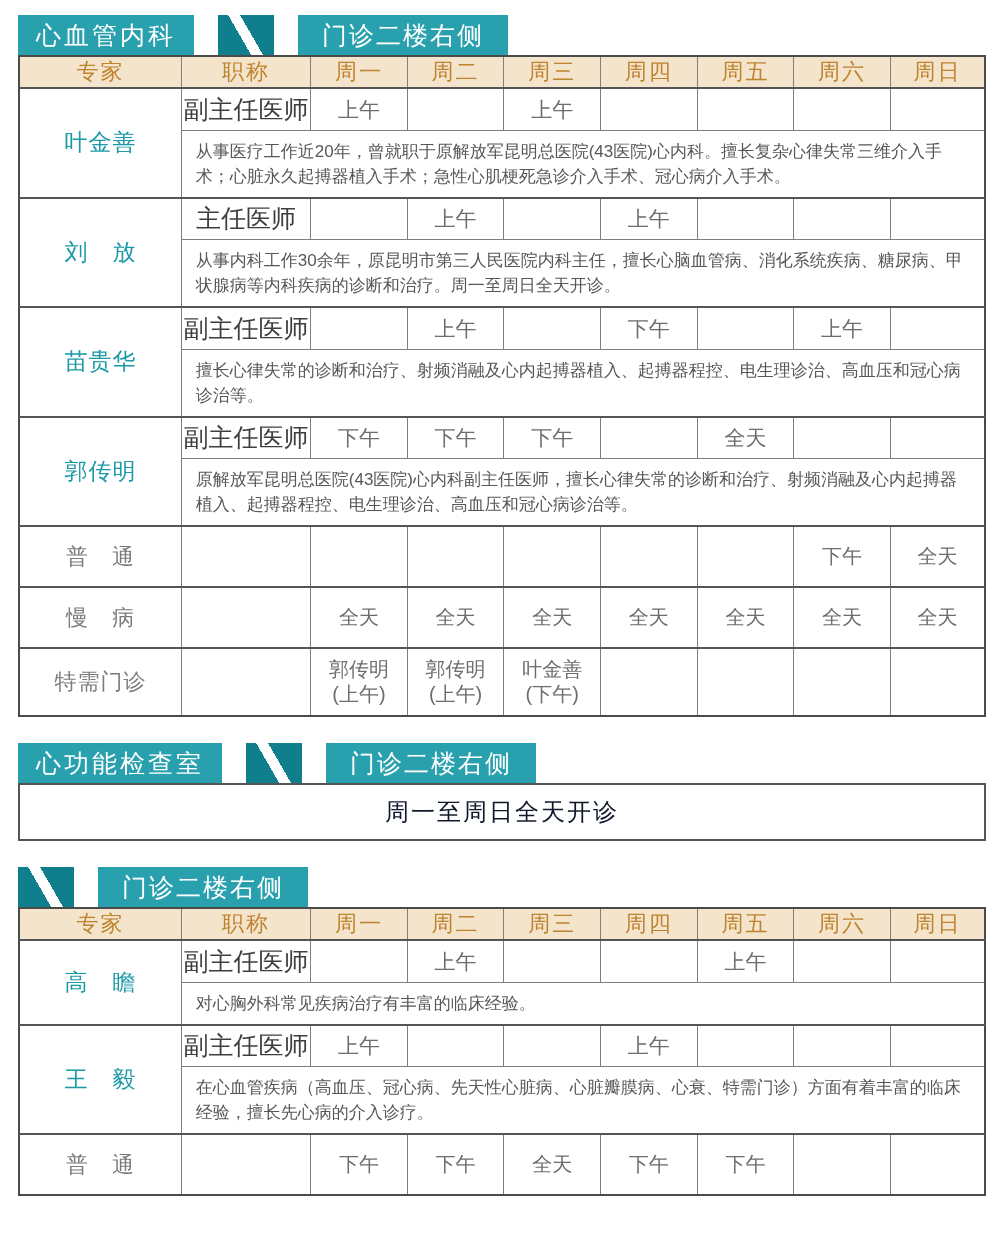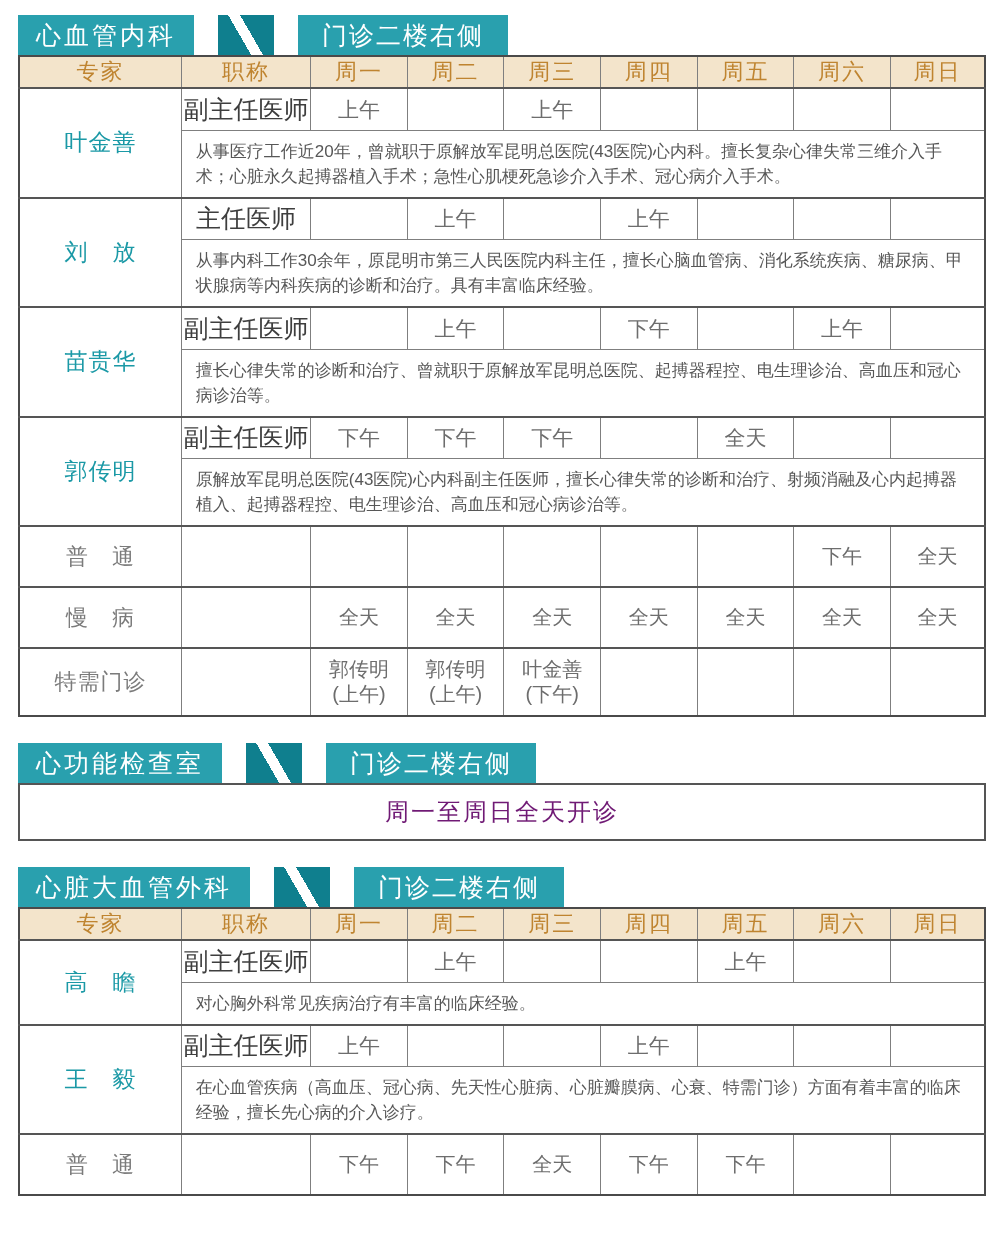--- a/index.html
+++ b/index.html
@@ -39,21 +39,21 @@
   .day-cell   { color:#6d6d6d; font-size:21px; line-height:25px; white-space:pre-line; }
   .bio-cell   { color:#575757; font-size:17px; line-height:25px; text-align:left; padding:8px 14px; }
   .simple-row { height:61px;border-radius:18px; }
   .simple-row .name-cell { color:#7b7b7b; font-size:22px; }
   .simple-row .day-cell  { font-size:20px; padding:8px 2px; }
 
   
   .notice-box {
     border:2px solid #555555; height:58px;
     display:flex; align-items:center; justify-content:center;
-    font-size:24px; color:#701a75; letter-spacing:2px;
+    font-size:24px; color:#0f172a; letter-spacing:2px;
   }
 </style>
 </head>
 <body>
 
 <div class="page">
 
   <div class="section">
     <div class="banner">
       <div class="banner-block">心血管内科</div>
@@ -105,35 +105,35 @@
             <td class="title-cell">主任医师</td>
             <td class="day-cell"></td>
             <td class="day-cell">上午</td>
             <td class="day-cell"></td>
             <td class="day-cell">上午</td>
             <td class="day-cell"></td>
             <td class="day-cell"></td>
             <td class="day-cell"></td>
           </tr>
           <tr class="bio-row">
-            <td class="bio-cell" colspan="8">从事内科工作30余年，原昆明市第三人民医院内科主任，擅长心脑血管病、消化系统疾病、糖尿病、甲状腺病等内科疾病的诊断和治疗。具有丰富临床经验。</td>
+            <td class="bio-cell" colspan="8">从事内科工作30余年，原昆明市第三人民医院内科主任，擅长心脑血管病、消化系统疾病、糖尿病、甲状腺病等内科疾病的诊断和治疗。周一至周日全天开诊。</td>
           </tr>
           <tr class="sched-row block-start">
             <td class="name-cell" rowspan="2">苗贵华</td>
             <td class="title-cell">副主任医师</td>
             <td class="day-cell"></td>
             <td class="day-cell">上午</td>
             <td class="day-cell"></td>
             <td class="day-cell">下午</td>
             <td class="day-cell"></td>
             <td class="day-cell">上午</td>
             <td class="day-cell"></td>
           </tr>
           <tr class="bio-row">
-            <td class="bio-cell" colspan="8">擅长心律失常的诊断和治疗、曾就职于原解放军昆明总医院、起搏器程控、电生理诊治、高血压和冠心病诊治等。</td>
+            <td class="bio-cell" colspan="8">擅长心律失常的诊断和治疗、射频消融及心内起搏器植入、起搏器程控、电生理诊治、高血压和冠心病诊治等。</td>
           </tr>
           <tr class="sched-row block-start">
             <td class="name-cell" rowspan="2">郭传明</td>
             <td class="title-cell">副主任医师</td>
             <td class="day-cell">下午</td>
             <td class="day-cell">下午</td>
             <td class="day-cell">下午</td>
             <td class="day-cell"></td>
             <td class="day-cell">全天</td>
             <td class="day-cell"></td>
@@ -186,21 +186,20 @@
     <div class="banner">
       <div class="banner-block">心功能检查室</div>
       <div class="banner-slash"></div>
       <div class="banner-block loc">门诊二楼右侧</div>
     </div>
     <div class="notice-box">周一至周日全天开诊</div>
   </div>
 
   <div class="section">
     <div class="banner">
-      <div class="banner-block">心脏大血管外科</div>
       <div class="banner-slash"></div>
       <div class="banner-block loc">门诊二楼右侧</div>
     </div>
     <table>
         <colgroup>
           <col style="width: 16.8%;">
           <col style="width: 13.4%;">
           <col style="width: 10%;">
           <col style="width: 10%;">
           <col style="width: 10%;">

